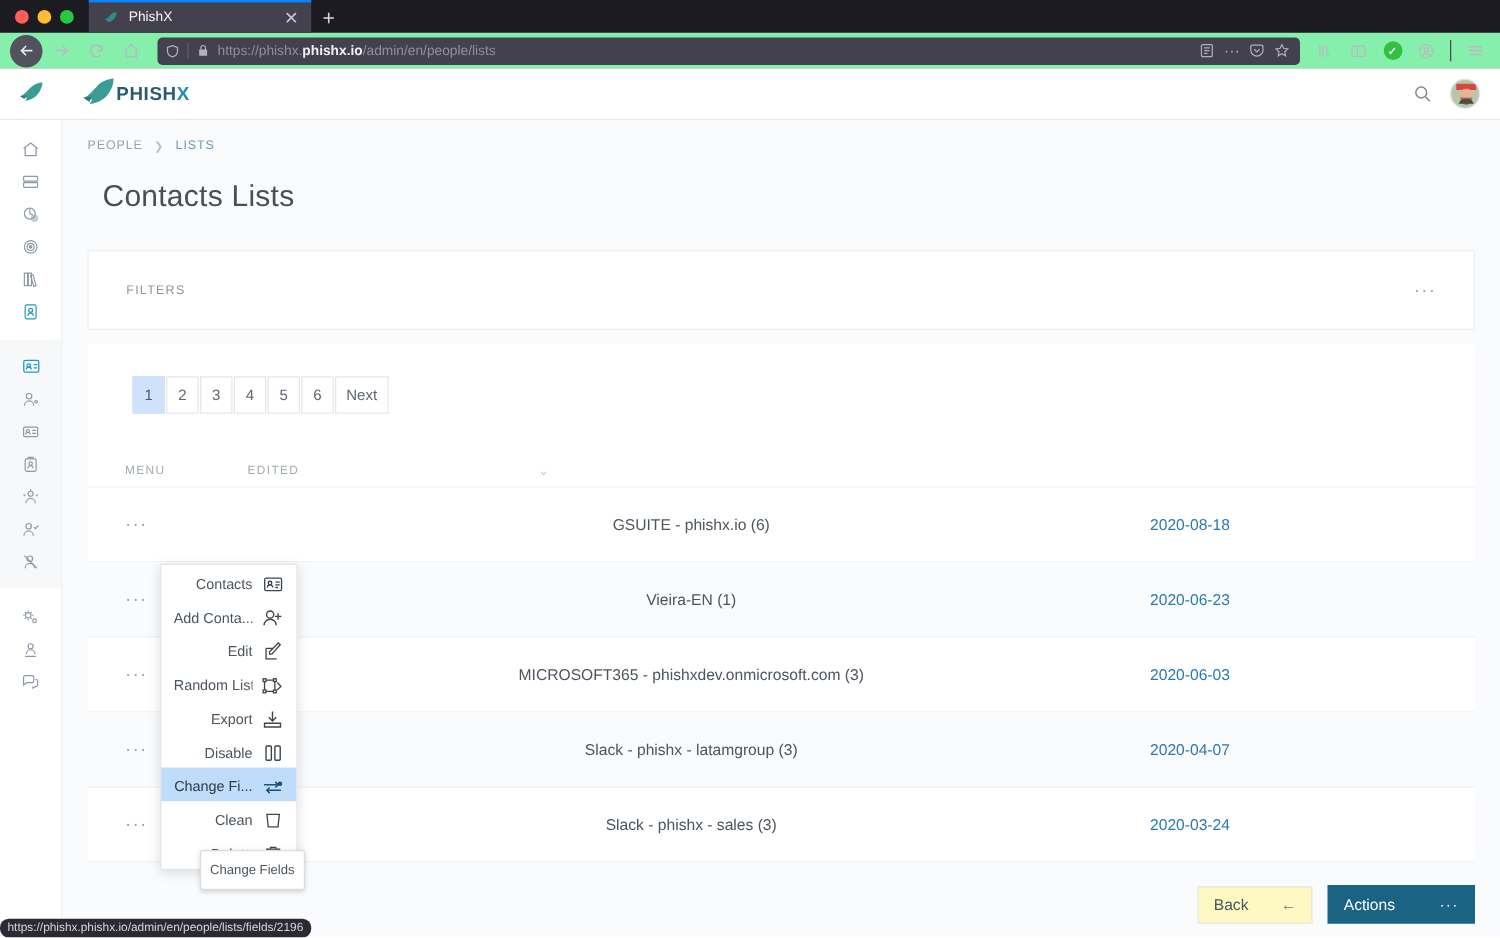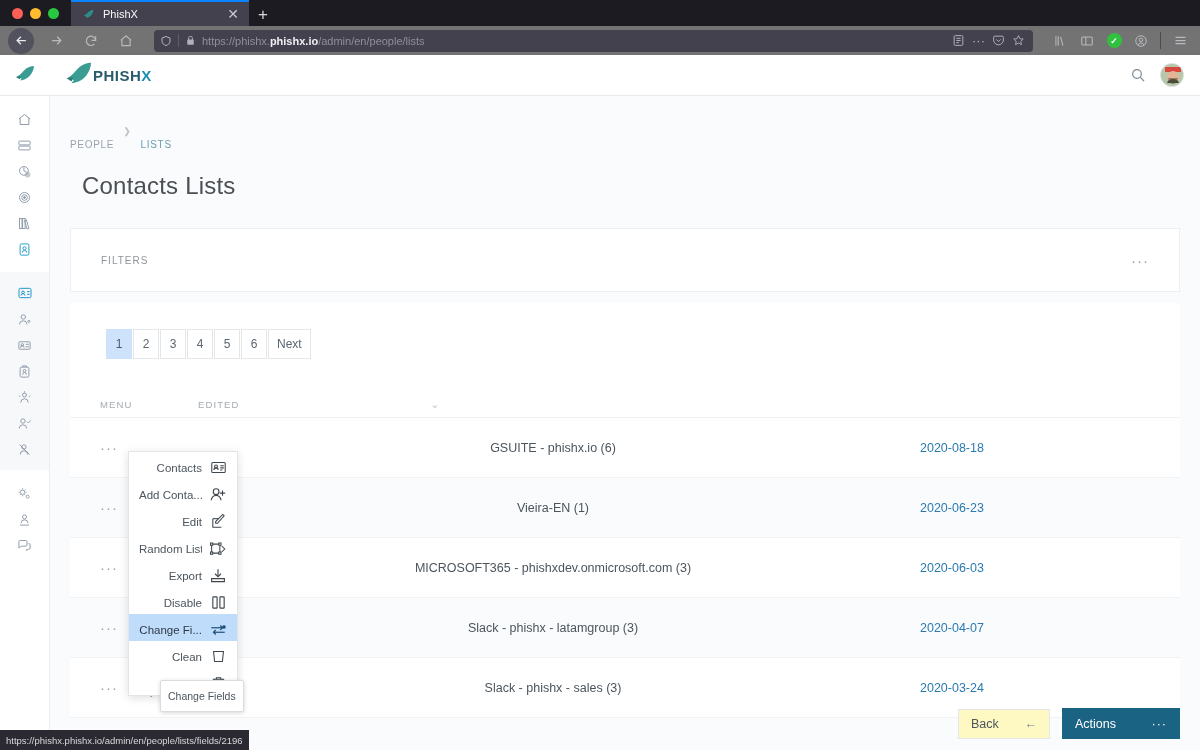--- a/index.html
+++ b/index.html
@@ -43,21 +43,21 @@
     color: #c6c6cd; font-size: 14px; line-height: 1;
     padding: 0 4px; cursor: pointer;
   }
   #new-tab-btn {
     color: #d7d7db; font-size: 17px; line-height: 1;
     padding: 0 9px; margin-bottom: 3px; cursor: pointer;
   }
 
   #nav-bar {
     height: 29px; display: flex; align-items: center;
-    background: #737373; padding: 0 8px; gap: 9px;
+    background: #86efac; padding: 0 8px; gap: 2px;
   }
   .nav-btn {
     width: 26px; height: 26px; display: flex;
     align-items: center; justify-content: center;
     color: #b9b9c0; cursor: pointer; border-radius: 4px;
   }
   .nav-btn.back { background: #52525e; color: #e8e8ed; border-radius: 50%; }
 
   #url-bar {
     flex: 1; height: 22px; background: #42414d; border-radius: 4px;
@@ -127,21 +127,21 @@
 
   
   #content {
     position: absolute; left: 50px; top: 41px; right: 0; bottom: 0;
     background: #fafbfc; overflow: hidden;
   }
   #breadcrumb {
     padding: 15px 0 0 20px; display: flex; align-items: center;
     gap: 9px; font-size: 10px; letter-spacing: .7px;
   }
-  #breadcrumb .crumb { color: #9aa3ab; cursor: pointer; margin-top: 28px; }
+  #breadcrumb .crumb { color: #9aa3ab; cursor: pointer; }
   #breadcrumb .crumb.active { color: #6d9db1; }
   #breadcrumb .chev { color: #b9c1c7; font-size: 9px; }
 
   #page-title {
     font-size: 24px; font-weight: 400; color: #4a4f54;
     padding: 22px 0 0 32px; letter-spacing: .2px;
   }
 
   .panel {
     background: #fff; margin: 28px 20px 0 20px;
@@ -244,23 +244,23 @@
   }
   #actions-btn {
     min-width: 118px; height: 31px; background: #1a6383;
     display: flex; align-items: center; justify-content: space-between;
     padding: 0 13px; gap: 16px; font-size: 12.5px; color: #fff;
     cursor: pointer;
   }
 
   
   #status-bar {
-    position: absolute; left: 0; bottom: 0; height: 20px;
+    position: absolute; left: 0; bottom: 0; height: 15px;
     background: #2b2a33; color: #d7d7db; font-size: 9.5px;
-    display: flex; align-items: center; padding: 0 6px; z-index: 90;
+    display: flex; align-items: center; padding: 0 6px; z-index: 90; border-radius: 7px;
   }
 </style>
 </head>
 <body>
 
 <div id="browser-chrome">
 
   <div id="tab-strip">
     <div id="window-controls">
       <div class="wc red"></div>

